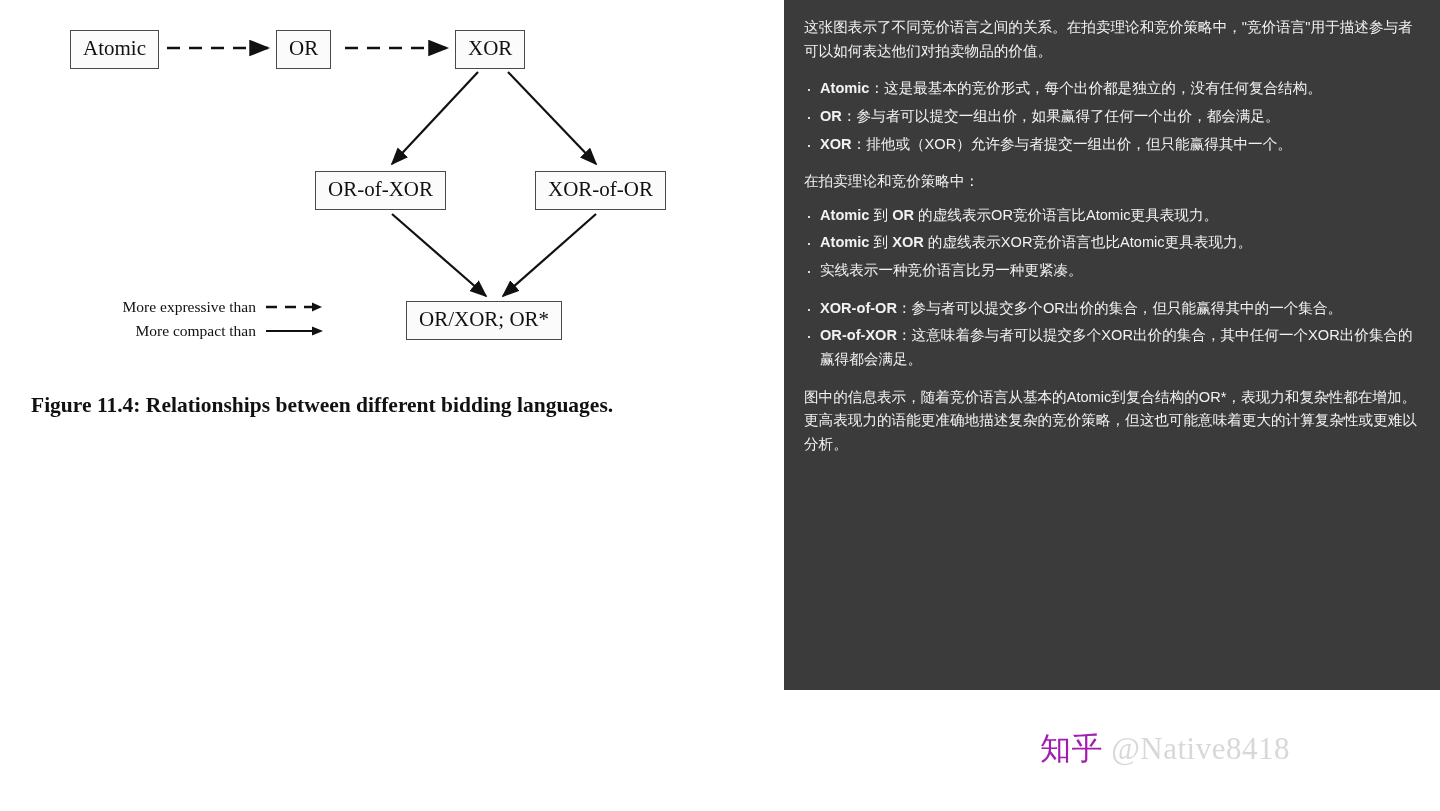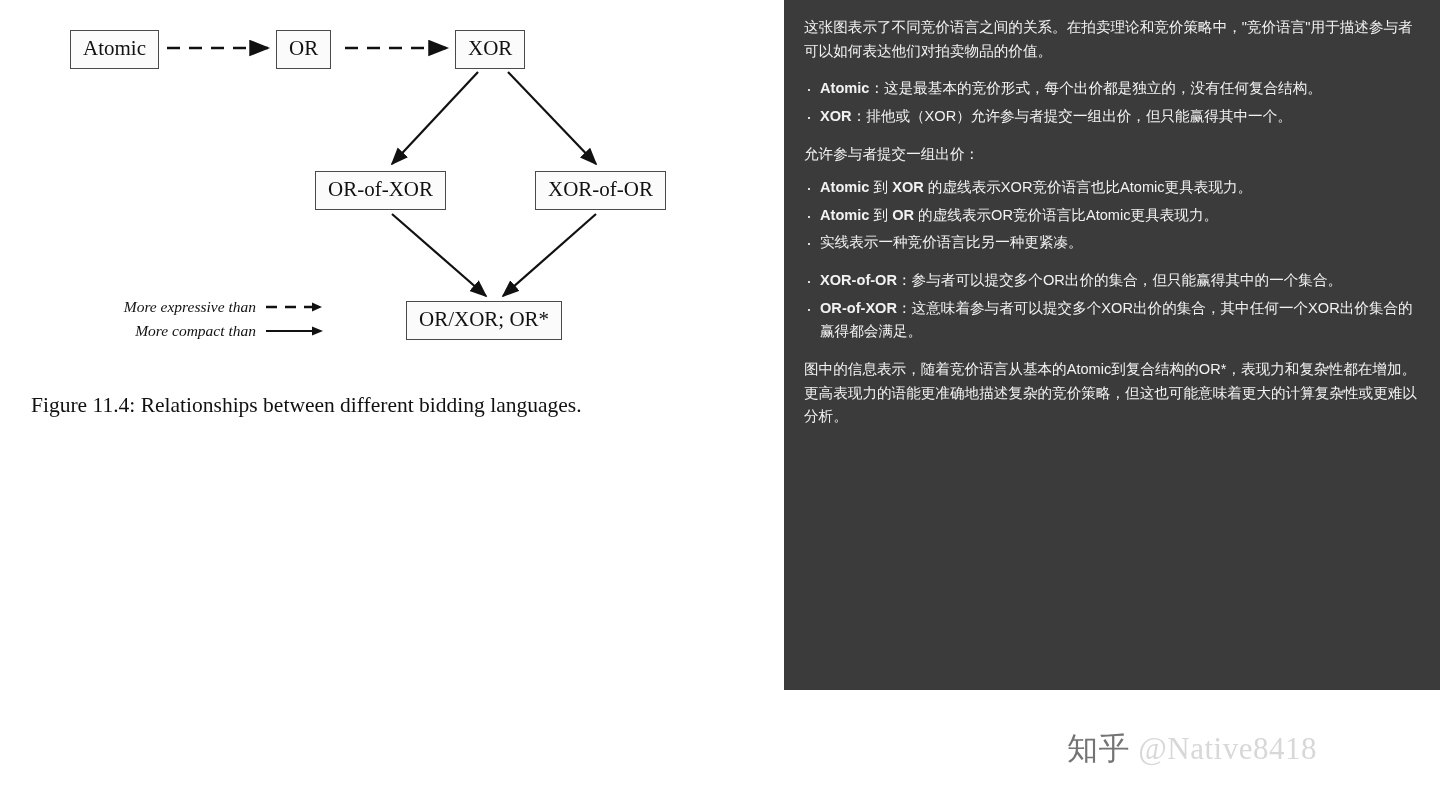--- a/index.html
+++ b/index.html
@@ -62,21 +62,20 @@
 
   
   .legend {
     position: absolute;
     left: 60px;
     top: 296px;
     width: 270px;
     font-family: "Liberation Serif", serif;
     font-size: 15.5px;
     color: #111111;
-    font-style: italic;
   }
   .legend-row {
     position: relative;
     height: 24px;
   }
   .legend-label {
     position: absolute;
     right: 74px;
     top: 2px;
     white-space: nowrap;
@@ -90,20 +89,21 @@
   }
 
   .caption {
     position: absolute;
     left: 31px;
     top: 393px;
     font-family: "Liberation Serif", serif;
     font-size: 21.5px;
     color: #111111;
     white-space: nowrap;
+    font-weight: bold;
   }
 
   
   #explain-panel {
     position: absolute;
     left: 784px;
     top: 0;
     width: 656px;
     height: 811px;
     background: #ffffff;
@@ -154,22 +154,21 @@
     top: 728px;
     font-family: "Liberation Serif", serif;
     font-size: 31px;
     color: #d8d8d8;
     white-space: nowrap;
     letter-spacing: 0.5px;
   }
   .wm-logo {
     font-family: "Liberation Serif", serif;
     font-size: 31px;
-    color: #737373;
-    margin-left: 27px;
+    color: #a21caf;
   }
 </style>
 </head>
 <body>
 
 <div id="figure-panel">
 
   <div class="diagram-area">
 
     <svg class="edges" viewBox="0 0 784 370">
@@ -226,32 +225,35 @@
 <div id="explain-panel">
   <div class="dark-card">
 
     <p class="para">这张图表示了不同竞价语言之间的关系。在拍卖理论和竞价策略中，"竞价语言"用于描述参与者可以如何表达他们对拍卖物品的价值。</p>
 
     <ul class="bullets">
       <li>
         <span class="b">Atomic</span><span>：这是最基本的竞价形式，每个出价都是独立的，没有任何复合结构。</span>
       </li>
       <li>
+        <span class="b">OR</span><span>：参与者可以提交一组出价，如果赢得了任何一个出价，都会满足。</span>
+      </li>
+      <li>
         <span class="b">XOR</span><span>：排他或（XOR）允许参与者提交一组出价，但只能赢得其中一个。</span>
       </li>
     </ul>
 
-    <p class="para tight">允许参与者提交一组出价：</p>
+    <p class="para tight">在拍卖理论和竞价策略中：</p>
 
     <ul class="bullets">
       <li>
+        <span class="b">Atomic</span><span> 到 </span><span class="b">OR</span><span> 的虚线表示OR竞价语言比Atomic更具表现力。</span>
+      </li>
+      <li>
         <span class="b">Atomic</span><span> 到 </span><span class="b">XOR</span><span> 的虚线表示XOR竞价语言也比Atomic更具表现力。</span>
-      </li>
-      <li>
-        <span class="b">Atomic</span><span> 到 </span><span class="b">OR</span><span> 的虚线表示OR竞价语言比Atomic更具表现力。</span>
       </li>
       <li>
         <span>实线表示一种竞价语言比另一种更紧凑。</span>
       </li>
     </ul>
 
 
     <ul class="bullets">
       <li>
         <span class="b">XOR-of-OR</span><span>：参与者可以提交多个OR出价的集合，但只能赢得其中的一个集合。</span>

